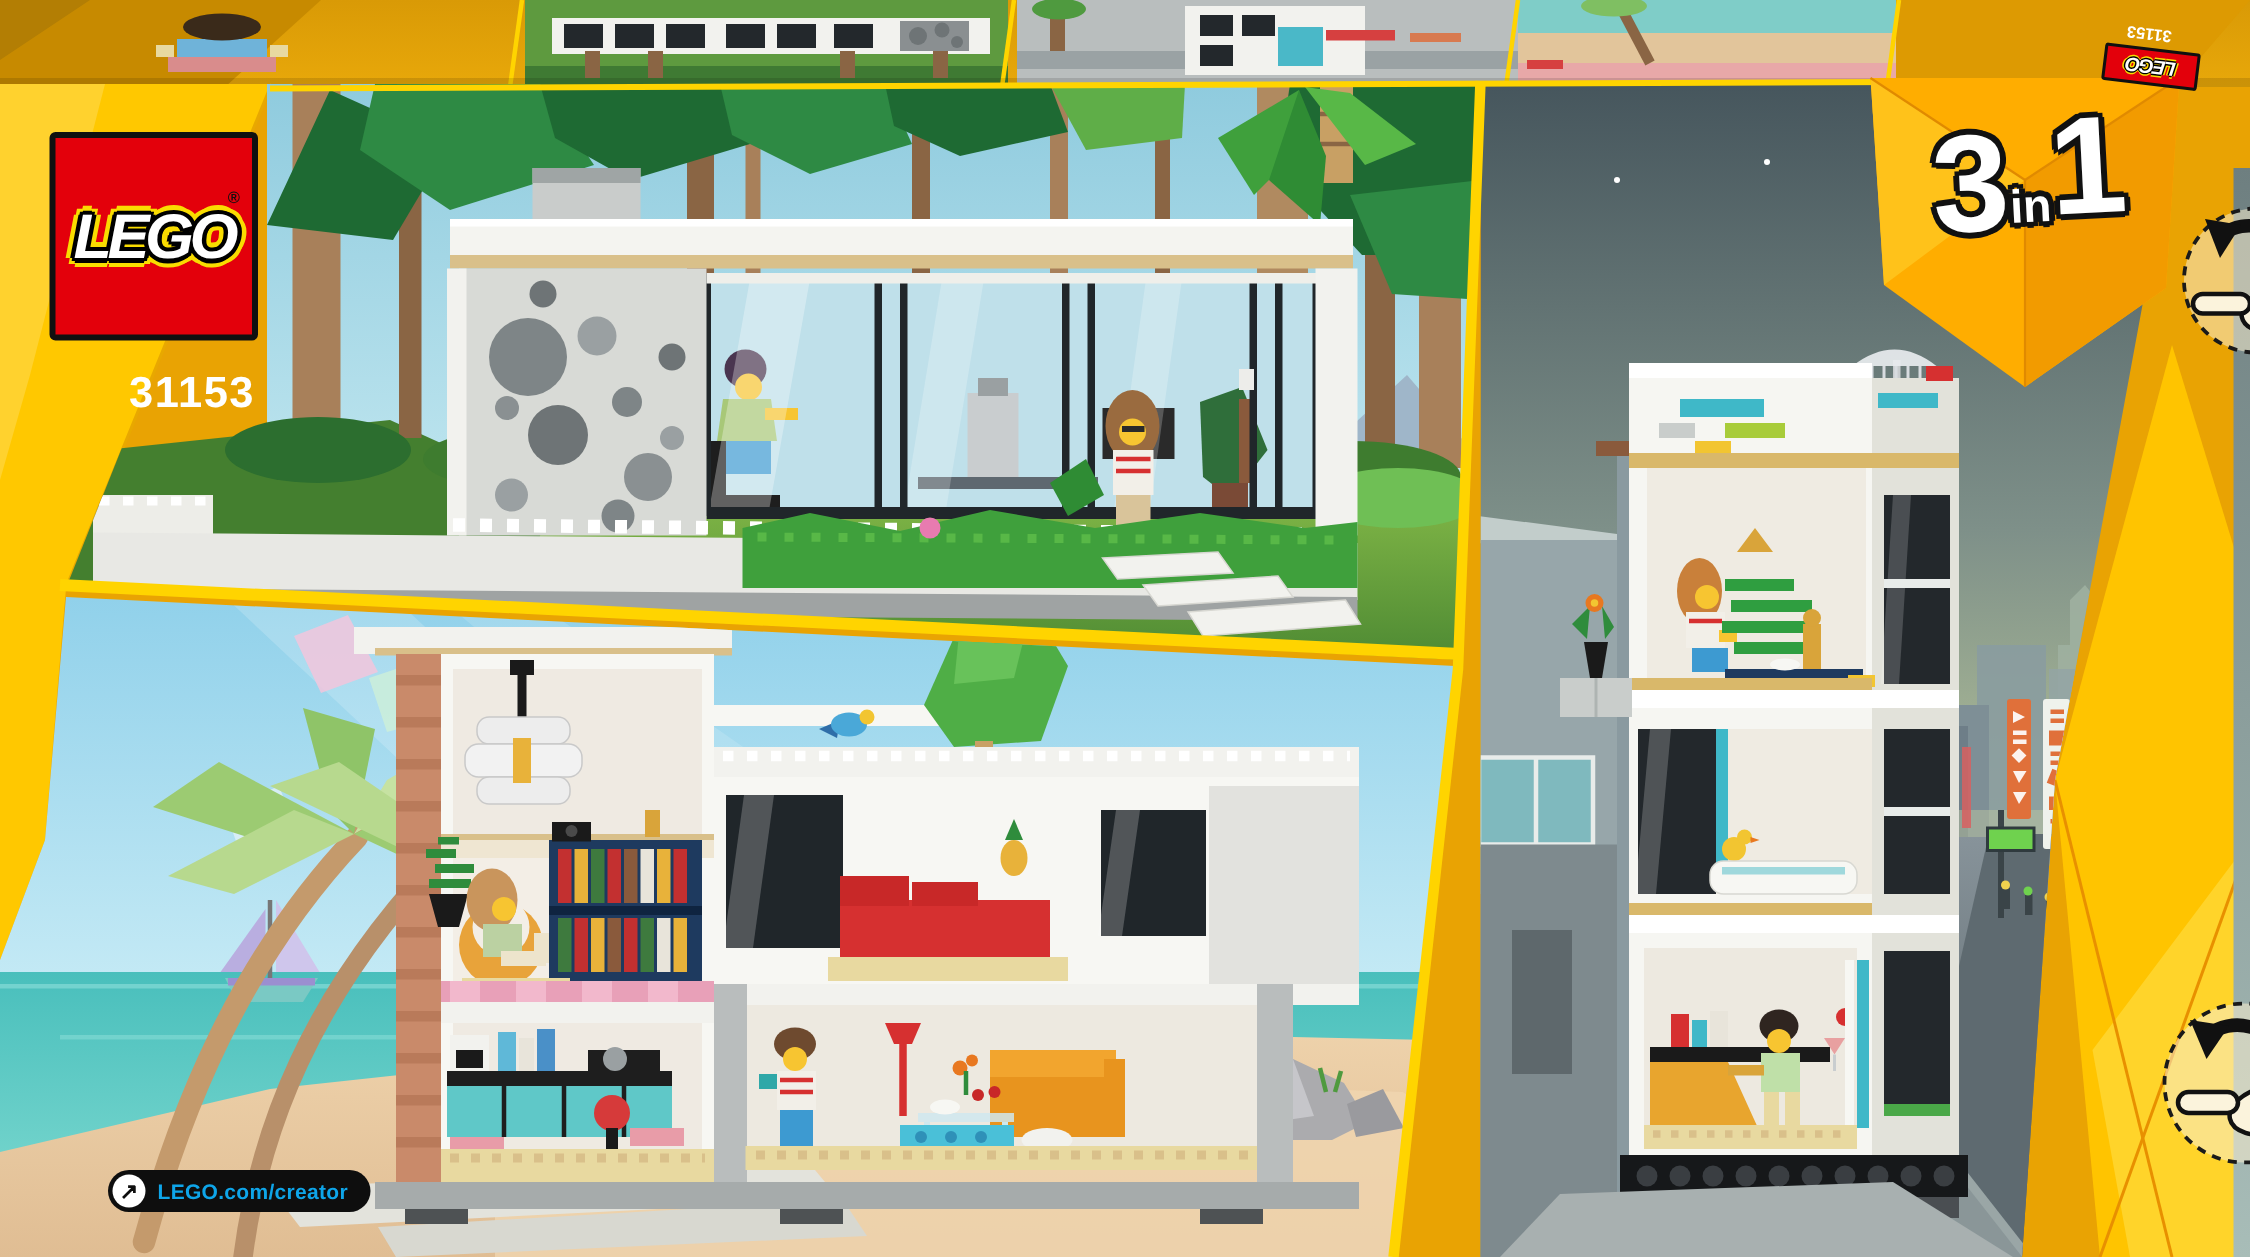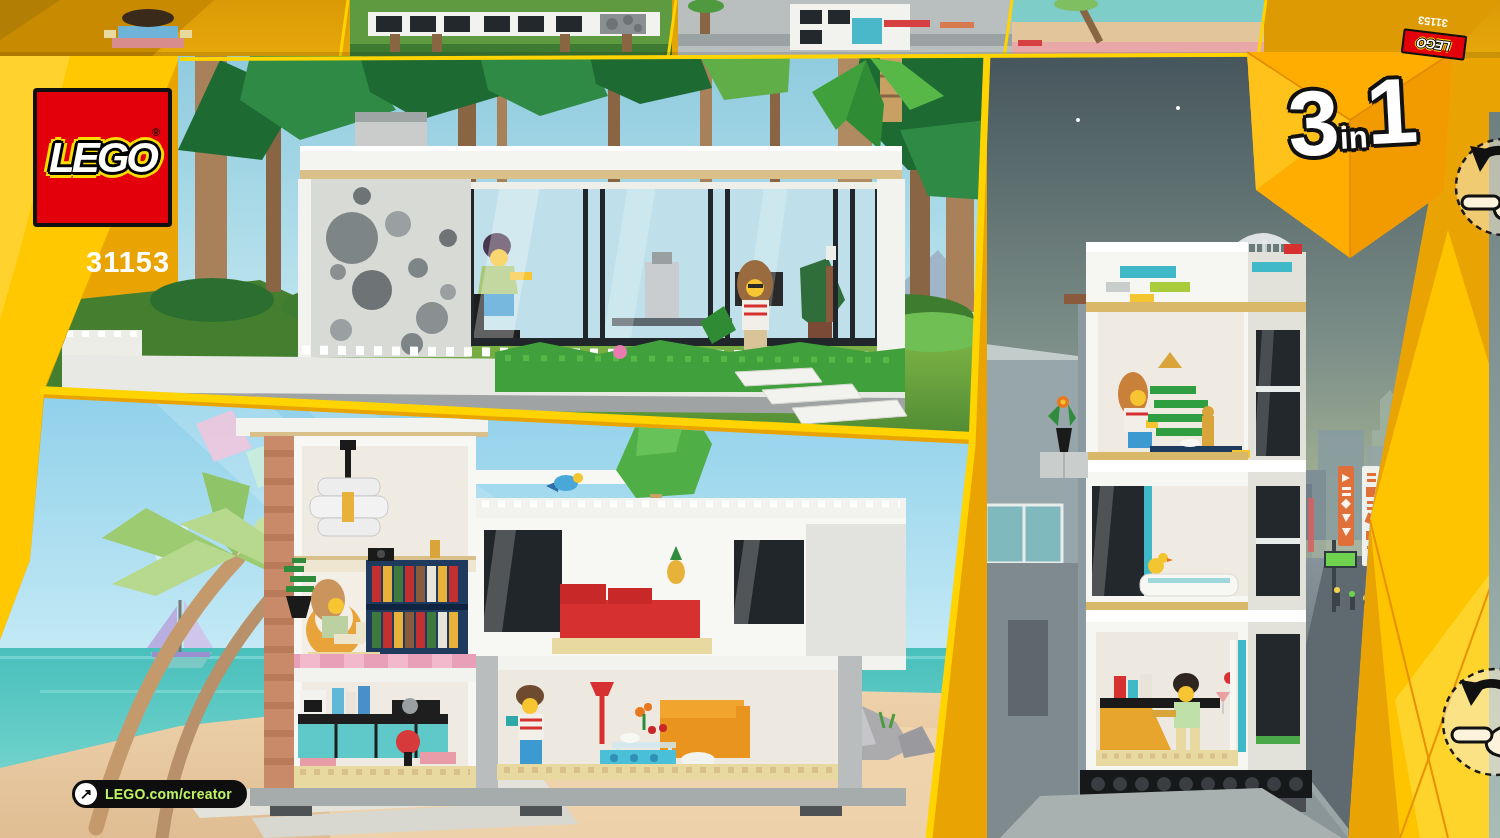--- a/index.html
+++ b/index.html
@@ -40,21 +40,21 @@
       text-shadow:-1px 0 0 #000,1px 0 0 #000,0 -1px 0 #000,0 1px 0 #000,
                   -2px 0 0 #F9DC00,2px 0 0 #F9DC00,0 -2px 0 #F9DC00,0 2px 0 #F9DC00;}
   .flap-number{position:absolute;left:1418px;top:16px;font-size:11px;font-weight:bold;color:#fff;
                transform:rotate(187deg);}
 
   
   .url-pill{position:absolute;left:72px;top:780px;height:28px;background:#0E0E0E;border-radius:15px;
             display:flex;align-items:center;gap:8px;padding:0 15px 0 3px;}
   .pill-circle{width:22px;height:22px;border-radius:50%;background:#fff;display:flex;
                align-items:center;justify-content:center;font-size:15px;font-weight:900;color:#0E0E0E;}
-  .url-text{color:#bef264;font-size:14px;font-weight:bold;letter-spacing:.2px;}
+  .url-text{color:#0ea5e9;font-size:14px;font-weight:bold;letter-spacing:.2px;}
 </style>
 </head>
 <body>
 
 <div class="canvas">
 
 <svg width="1500" height="838" viewBox="0 0 1500 838">
 <defs>
   <linearGradient id="gFlap" x1="0" y1="0" x2="0" y2="1">
     <stop offset="0" stop-color="#D99A06"></stop>

